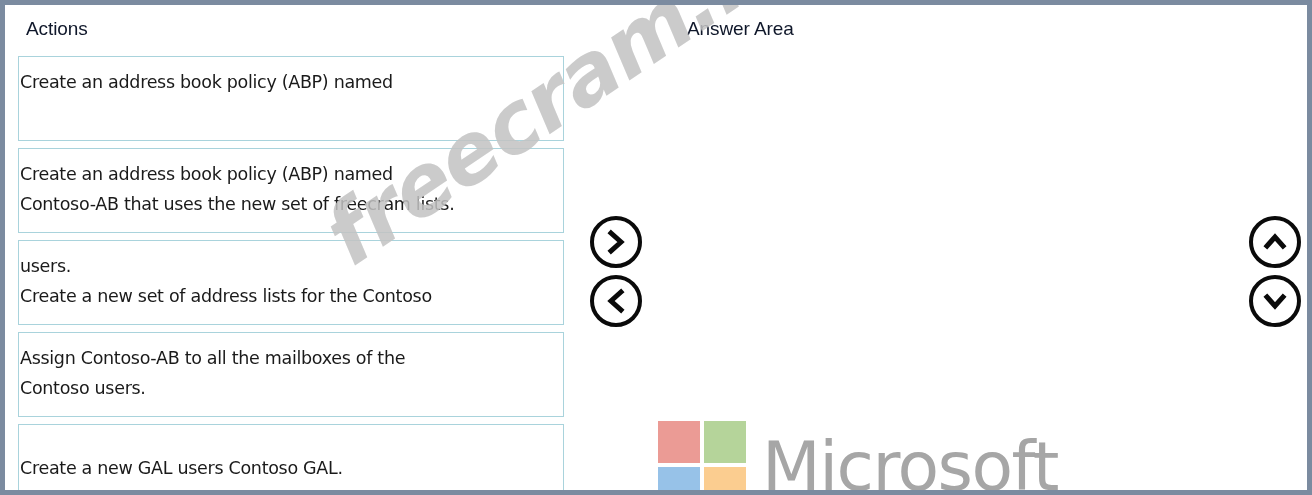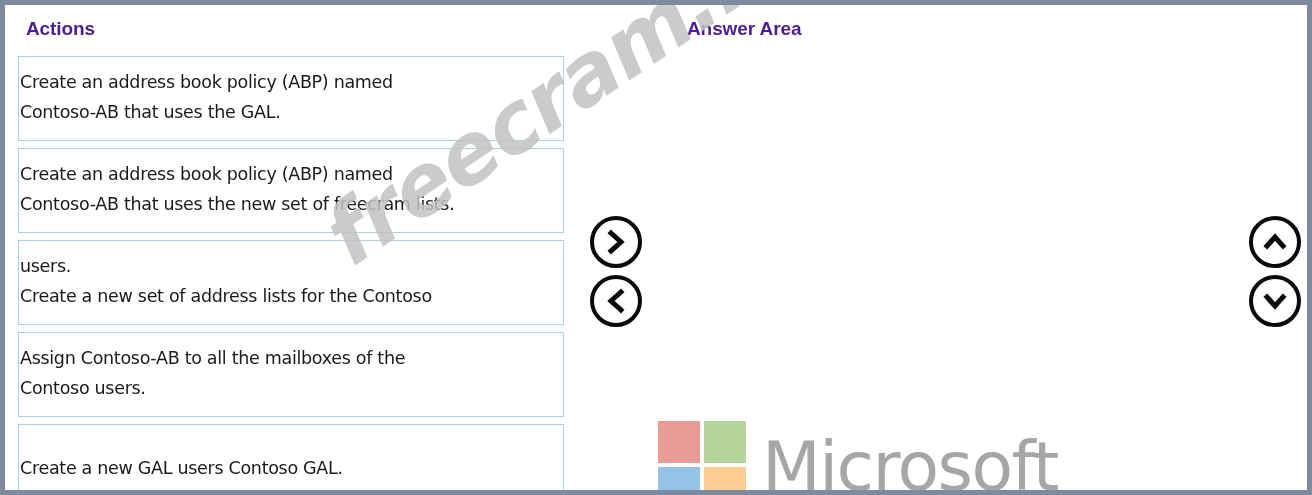--- a/index.html
+++ b/index.html
@@ -49,22 +49,22 @@
     transform: rotate(-34deg);
     transform-origin: 0 50%;
     letter-spacing: -1px;
   }
 
   
   .col-header {
     position: absolute;
     font-family: "Liberation Sans", sans-serif;
     font-size: 19px;
-    font-weight: bold;
-    color: #4c1d95;
+    font-weight: normal;
+    color: #0f172a;
     letter-spacing: -0.1px;
   }
   #actions-header { left: 21px; top: 13px; }
   #answer-header  { left: 682px; top: 13px; }
 
   
   #actions-list {
     position: absolute;
     left: 13px;
     top: 51px;
@@ -157,21 +157,20 @@
   </div>
 
   <div class="col-header" id="actions-header">Actions</div>
 
   <div class="col-header" id="answer-header">Answer Area</div>
 
   <div id="actions-list">
 
     <div class="action-box two-line" style="border-color: rgb(169, 211, 220);">
       <span class="line">Create an address book policy (ABP) named</span>
-      <span class="line">Contoso-AB that uses the GAL.</span>
     </div>
 
     <div class="action-box two-line" style="border-color: rgb(169, 211, 220);">
       <span class="line">Create an address book policy (ABP) named</span>
       <span class="line">Contoso-AB that uses the new set of freecram lists.</span>
     </div>
 
     <div class="action-box two-line" style="border-color: rgb(169, 211, 220);">
       <span class="line">users.</span>
       <span class="line">Create a new set of address lists for the Contoso</span>

